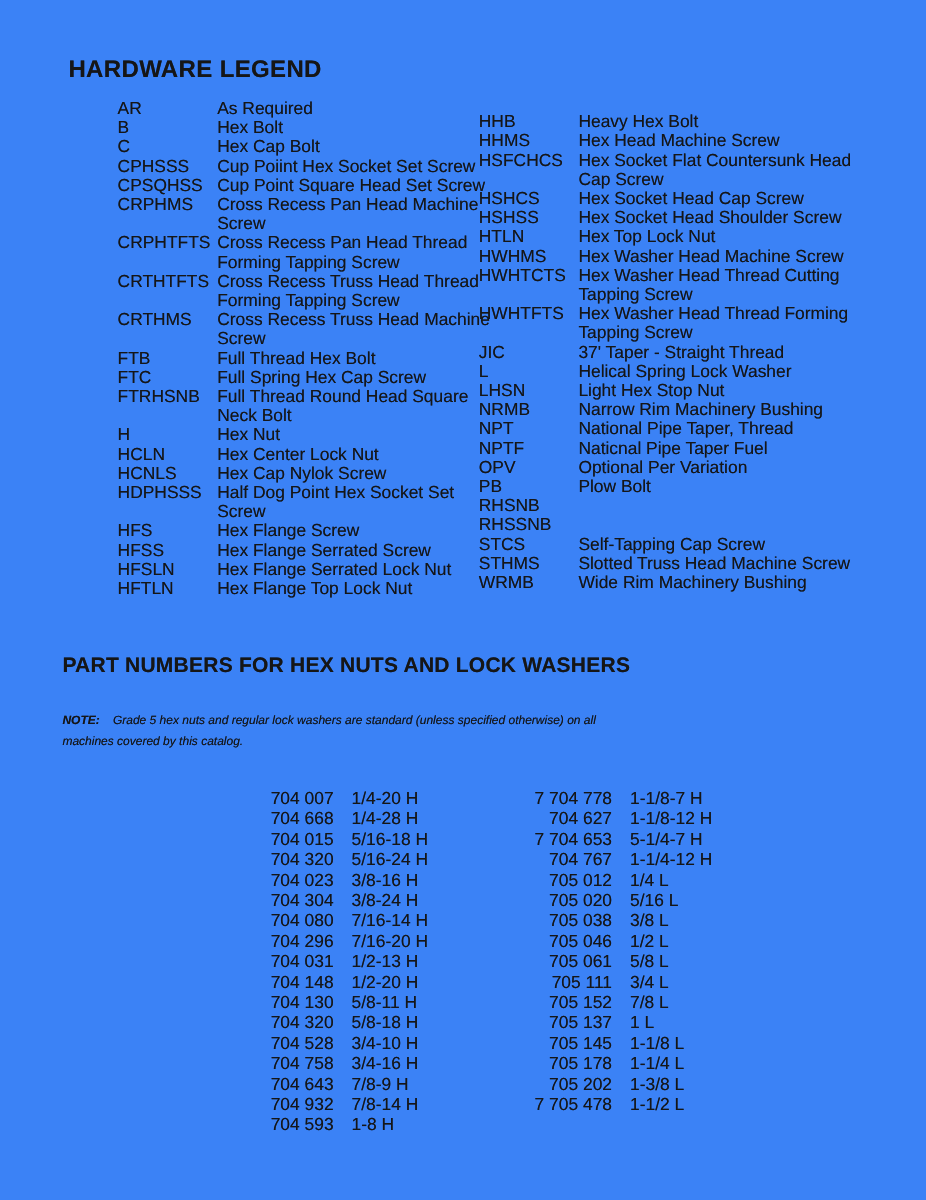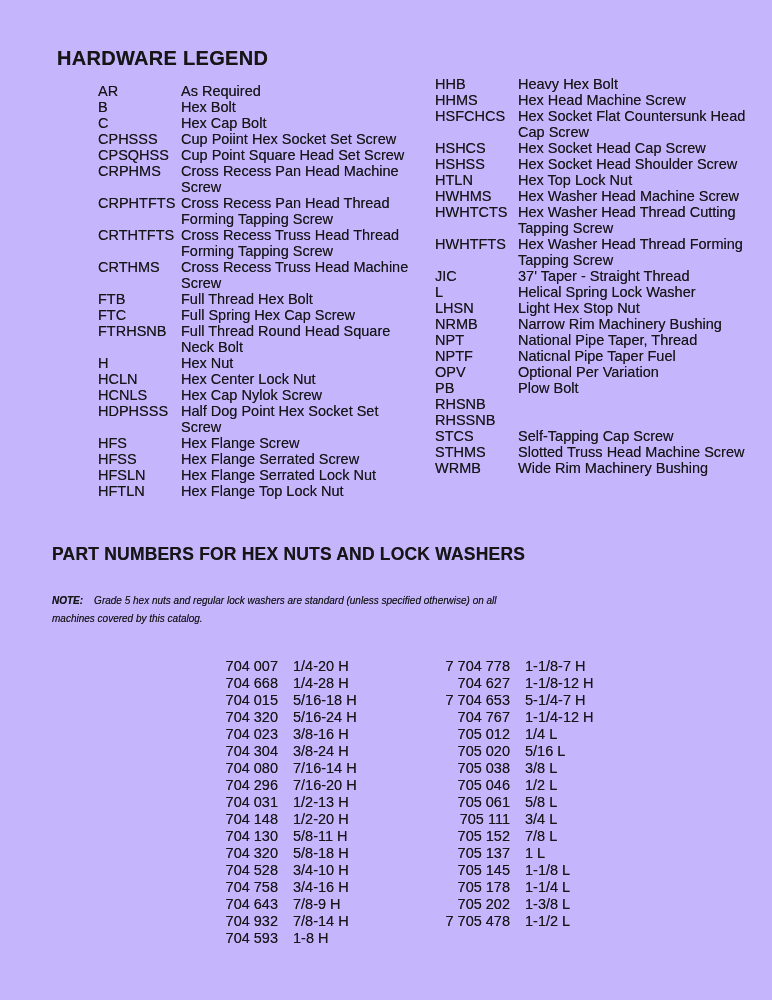--- a/index.html
+++ b/index.html
@@ -4,21 +4,21 @@
 <style>
   html, body {
     margin: 0;
     padding: 0;
     background: #e8e8e6;
   }
   .page {
     position: relative;
     width: 772px;
     height: 1000px;
-    background: #c4b5fd;
+    background: #3b82f6;
     overflow: hidden;
     font-family: "Liberation Sans", "DejaVu Sans", sans-serif;
     color: #161616;
     text-shadow: 0 0 0.5px rgba(0,0,0,0.55);
   }
   .h1 {
     position: absolute;
     left: 57px;
     top: 48px;
     font-size: 20px;
@@ -36,21 +36,21 @@
     font-weight: bold;
     letter-spacing: 0.2px;
     white-space: nowrap;
   }
   .legend-col {
     position: absolute;
     font-size: 14.5px;
     line-height: 16px;
   }
   .legend-left  { left: 57px;  top: 83px; margin-left: 41px; }
-  .legend-right { left: 399px; top: 76px; margin-left: 36px; }
+  .legend-right { left: 399px; top: 94px; }
   .entry { display: flex; align-items: flex-start; }
   .abbr {
     flex: 0 0 83px;
     white-space: nowrap;
   }
   .def {
     white-space: pre-line;
   }
   .note {
     position: absolute;

